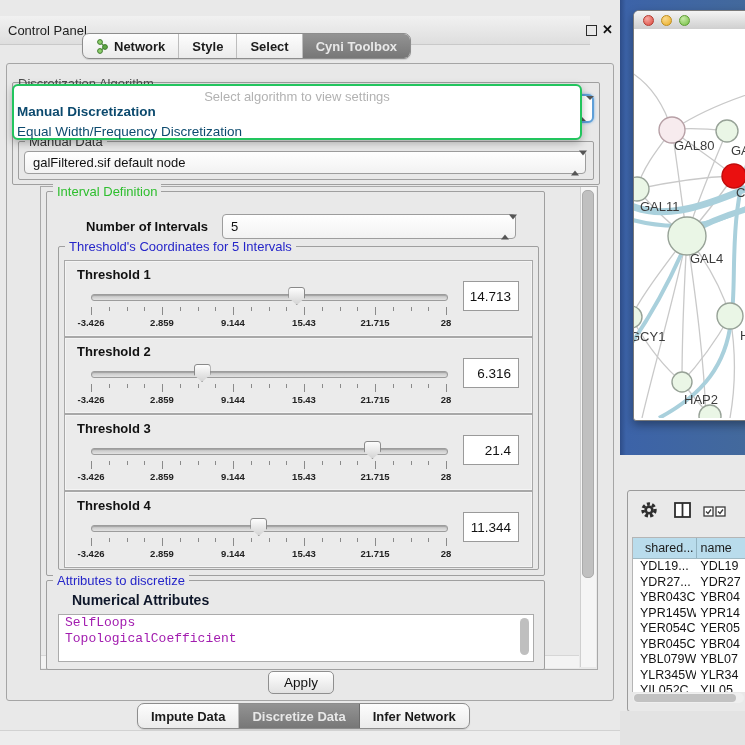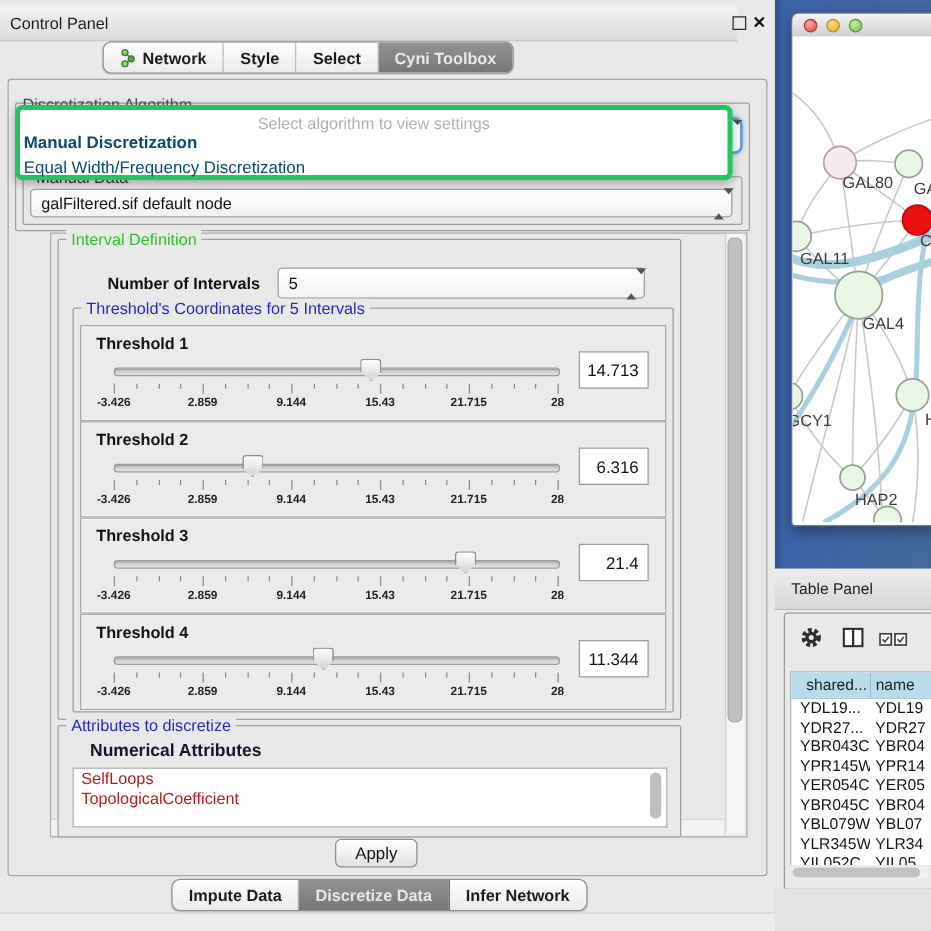--- a/index.html
+++ b/index.html
@@ -1,21 +1,21 @@
 <!DOCTYPE html>
 <html><head>
 <meta charset="utf-8">
 <style>
   html,body{margin:0;padding:0;background:#e9e9e9;}
   .app{position:relative;width:745px;height:745px;overflow:hidden;background:#e9e9e9;
        font-family:"Liberation Sans",sans-serif;-webkit-font-smoothing:antialiased;}
   .abs{position:absolute;}
 
   
-  .titlebar{left:0;top:4px;width:590px;height:28px;background:linear-gradient(#f1f1f1,#dedede);border-bottom:1px solid #c9c9c9;}
+  .titlebar{left:0;top:16px;width:590px;height:28px;background:linear-gradient(#f1f1f1,#dedede);border-bottom:1px solid #c9c9c9;}
   .titlebar .ttl{position:absolute;left:8px;top:7px;font-size:13px;color:#1e1e1e;}
   .float-ic{position:absolute;left:586px;top:9px;width:9px;height:9px;border:1.5px solid #2b2b2b;background:transparent;}
   .close-ic{position:absolute;left:602px;top:6px;font-size:13px;font-weight:bold;color:#111;}
 
   
   .segbar{display:flex;height:24px;border:1px solid #8d8d8d;border-radius:7px;overflow:hidden;
           background:linear-gradient(#fdfdfd,#ebebeb);box-shadow:0 1px 1px rgba(0,0,0,.12);}
   .seg{display:flex;align-items:center;gap:5px;padding:0 13px;font-size:13px;font-weight:bold;color:#1b1b1b;border-right:1px solid #bdbdbd;white-space:nowrap;}
   .seg:last-child{border-right:none;}
   .seg.active{background:linear-gradient(#939393,#777);color:#e8e8e8;border-right-color:#6c6c6c;}
@@ -28,21 +28,21 @@
   .btitle.blue{color:#2626c9;}
   .hidden-label{position:absolute;font-size:13px;color:#4a4a4a;}
 
   .combo{position:absolute;background:linear-gradient(#ffffff,#f2f2f2);border:1px solid #9d9d9d;border-radius:4px;
          font-size:13px;color:#111;display:flex;align-items:center;padding-left:8px;box-sizing:border-box;}
   .stepper{position:absolute;right:6px;top:50%;transform:translateY(-50%);width:8px;}
   .stepper .up{width:0;height:0;border-left:4px solid transparent;border-right:4px solid transparent;border-bottom:5px solid #555;margin-bottom:2px;}
   .stepper .dn{width:0;height:0;border-left:4px solid transparent;border-right:4px solid transparent;border-top:5px solid #555;}
 
   
-  .popup{left:12px;top:84px;width:566px;height:52px;background:#fff;border:4px solid #22c55e;border-radius:6px;
+  .popup{left:12px;top:84px;width:566px;height:52px;background:#fff;border:2px solid #22c55e;border-radius:6px;
          box-shadow:0 3px 8px rgba(0,0,0,.28);z-index:50;}
   .popup .ph{position:absolute;top:3px;left:0;width:100%;text-align:center;font-size:13px;color:#b2b2b2;}
   .popup .opt{position:absolute;left:3px;font-size:13.5px;color:#0c4a6e;white-space:nowrap;}
   .combo-frag{left:556px;top:94px;width:34px;height:25px;background:#fff;border:2px solid #5e9fd8;border-radius:6px;box-shadow:0 0 3px #7ab1e0;z-index:5;}
 
   
   .scrollbox{left:40px;top:186px;width:556px;height:482px;border:1px solid #a9a9a9;background:#e9e9e9;}
   .vtrack{left:580px;top:187px;width:15px;height:480px;background:#f5f5f5;border-left:1px solid #cfcfcf;}
   .vthumb{left:582px;top:190px;width:10px;height:386px;background:#c0c0c0;border-radius:5px;border:1px solid #ababab;}
   .hstrip{left:41px;top:655px;width:538px;height:12px;background:#f3f3f3;border-top:1px solid #d6d6d6;}
@@ -57,21 +57,21 @@
   .tick{position:absolute;top:46px;width:1px;background:#8a8a8a;}
   .tick.major{height:8px;}
   .tick.minor{height:4px;}
   .ticklbl{position:absolute;top:56px;transform:translateX(-50%);font-size:9.5px;font-weight:bold;color:#222;white-space:nowrap;}
   .valbox{position:absolute;left:398px;top:20px;width:56px;height:30px;background:#fff;border:1px solid #9a9a9a;
           font-size:13.5px;color:#111;display:flex;align-items:center;justify-content:flex-end;padding-right:7px;box-sizing:border-box;}
 
   
   .attr-head{position:absolute;left:72px;top:592px;font-size:14px;font-weight:bold;color:#0f172a;}
   .attr-list{left:58px;top:614px;width:474px;height:46px;background:#fff;border:1px solid #ababab;overflow:hidden;}
-  .attr-item{font-size:13px;color:#b91c1c;line-height:16px;padding-left:6px;white-space:nowrap;}
+  .attr-item{font-size:13px;color:#a21caf;line-height:16px;padding-left:6px;white-space:nowrap;font-family:Liberation Mono, monospace;}
   .lthumb{left:520px;top:618px;width:9px;height:37px;background:#bfbfbf;border-radius:5px;}
 
   .applybtn{left:268px;top:671px;width:64px;height:21px;background:linear-gradient(#ffffff,#e2e2e2);border:1px solid #8f8f8f;
             border-radius:5px;font-size:13.5px;color:#111;display:flex;align-items:center;justify-content:center;}
 
   
   .netbg{left:620px;top:0;width:125px;height:455px;background:linear-gradient(90deg,#2e4d88 0,#3c63a8 6px,#43699c 100%);}
   .netwin{left:633px;top:10px;width:120px;height:409px;border:1px solid #7a7a7a;border-radius:6px 6px 3px 3px;
           box-shadow:0 4px 10px rgba(0,0,0,.35);overflow:hidden;background:#fff;}
   .netwin .wtitle{position:absolute;left:0;top:0;width:100%;height:18px;background:linear-gradient(#f4f4f4,#cfcfcf);border-bottom:1px solid #9e9e9e;}
@@ -378,23 +378,20 @@
           <text x="-4" y="312" font-size="13" fill="#3c3c3c" font-family="&quot;Liberation Sans&quot;, sans-serif">GCY1</text>
           <circle cx="96" cy="287" r="13" fill="#eaf6e6" stroke="#97a297" stroke-width="1.4"></circle>
           <text x="106" y="311" font-size="13" fill="#3c3c3c" font-family="&quot;Liberation Sans&quot;, sans-serif">H</text>
           <circle cx="48" cy="353" r="10" fill="#eaf6e6" stroke="#97a297" stroke-width="1.4"></circle>
           <text x="50" y="375" font-size="13" fill="#3c3c3c" font-family="&quot;Liberation Sans&quot;, sans-serif">HAP2</text>
           <circle cx="76" cy="387" r="11" fill="#eaf6e6" stroke="#97a297" stroke-width="1.4"></circle>
         </svg>
     </div>
   </div>
 
-  <div class="abs tp-strip">
-    <span class="t">Table Panel</span>
-  </div>
   <div class="abs tp-panel"></div>
 
   <svg class="toolicon" style="left:640px;top:501px;" width="18" height="18" viewBox="0 0 18 18">
     <circle cx="9" cy="9" r="6" fill="none" stroke="#2e2e2e" stroke-width="3.4" stroke-dasharray="3 2.1"></circle>
     <circle cx="9" cy="9" r="4.6" fill="#2e2e2e"></circle>
     <circle cx="9" cy="9" r="2" fill="#e9e9e9"></circle>
   </svg>
   <svg class="toolicon" style="left:674px;top:502px;" width="17" height="16" viewBox="0 0 17 16">
     <rect x="1" y="1" width="15" height="14" fill="#fff" stroke="#2e2e2e" stroke-width="1.8"></rect>
     <line x1="8.5" y1="1" x2="8.5" y2="15" stroke="#2e2e2e" stroke-width="1.8"></line>

